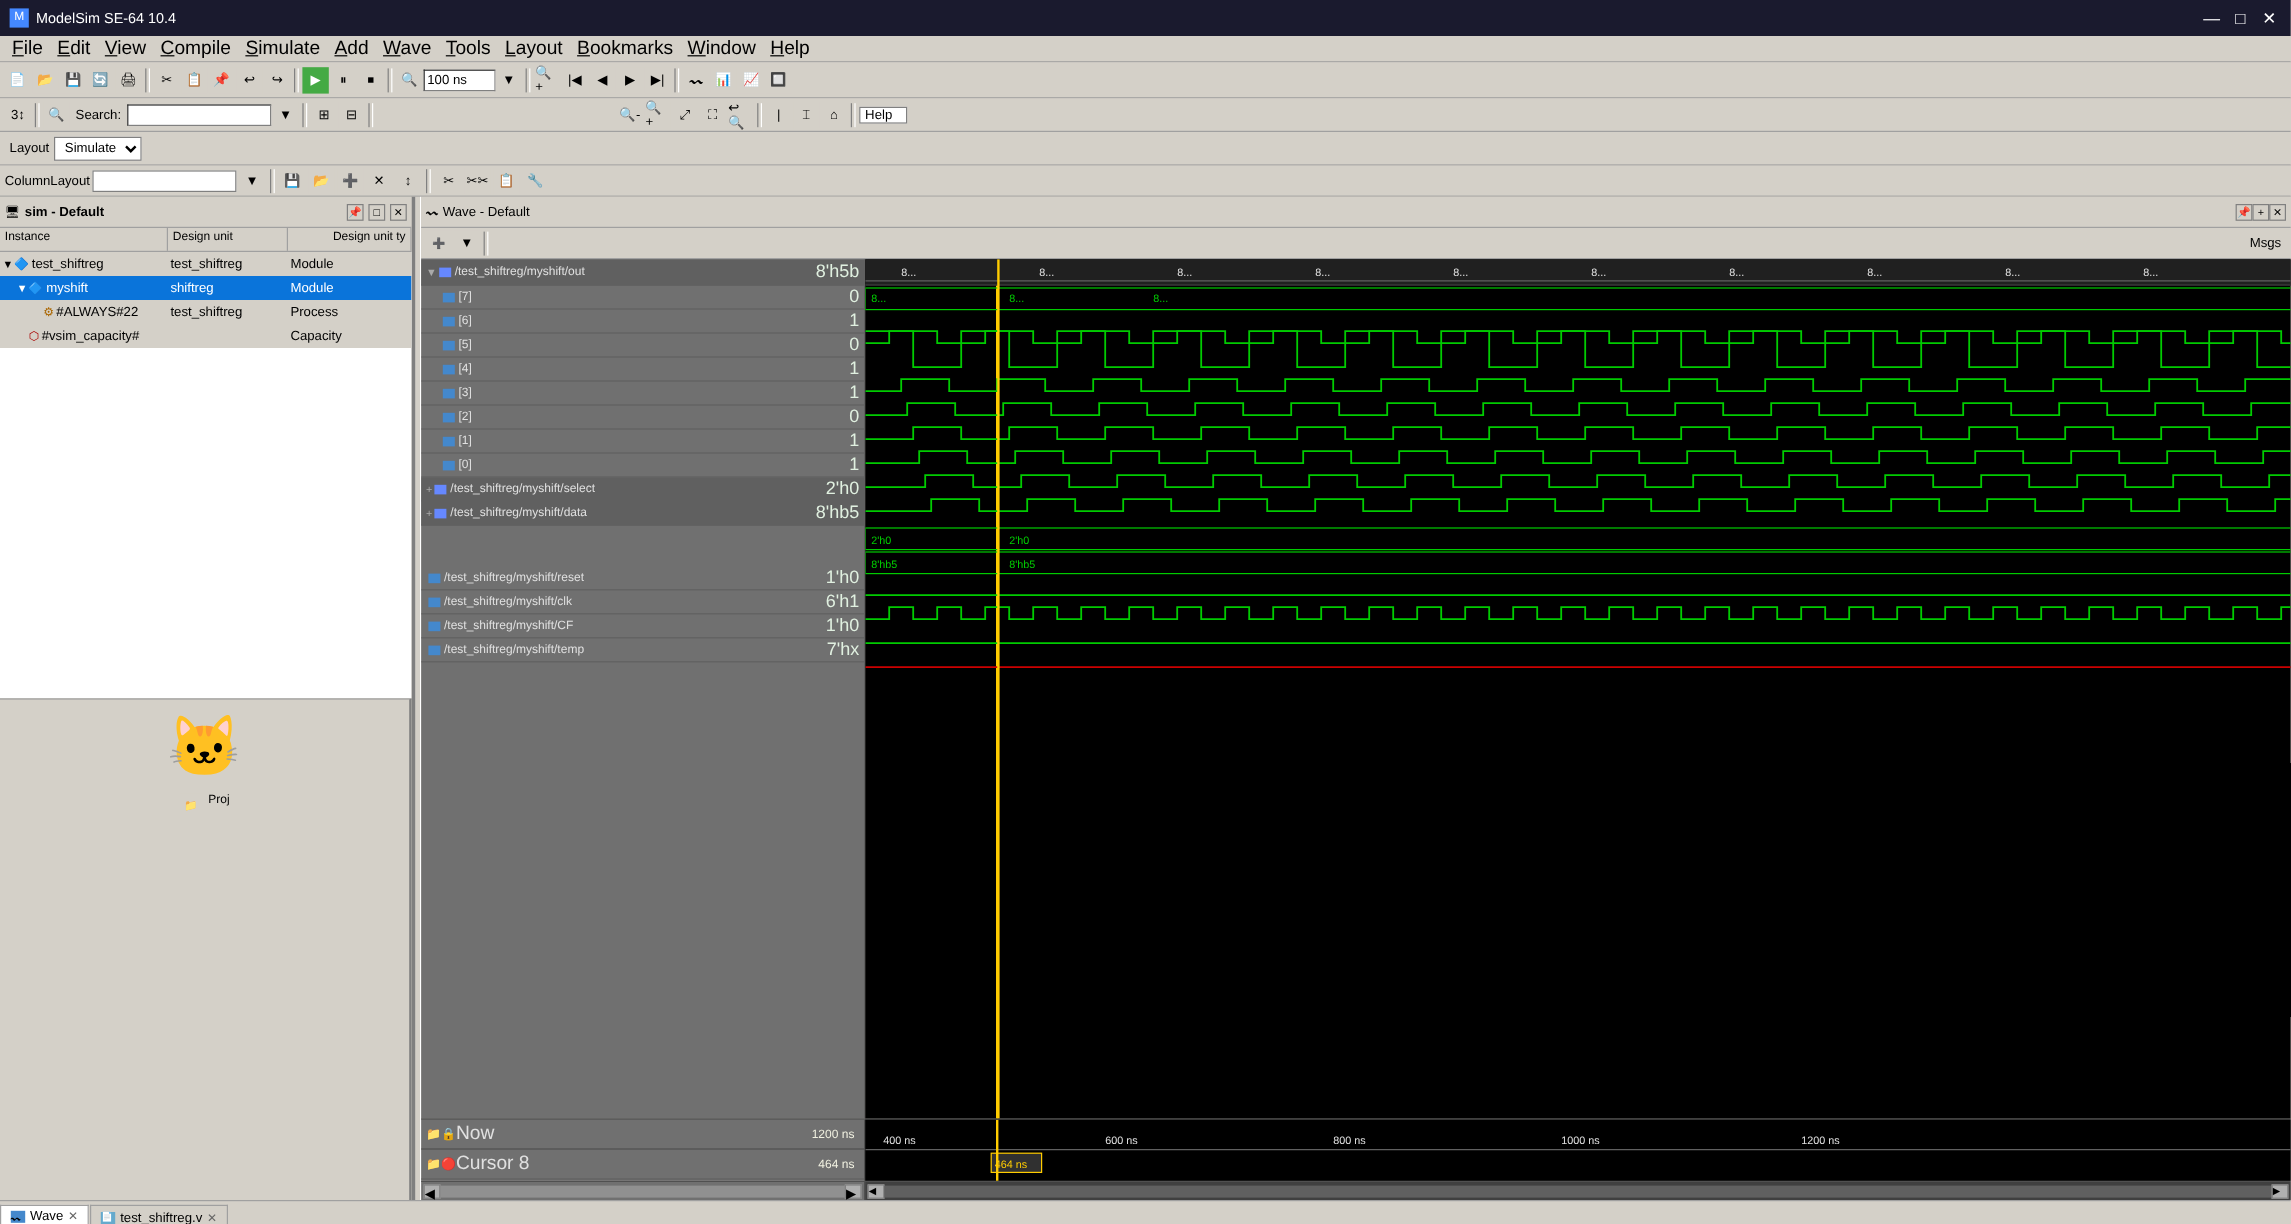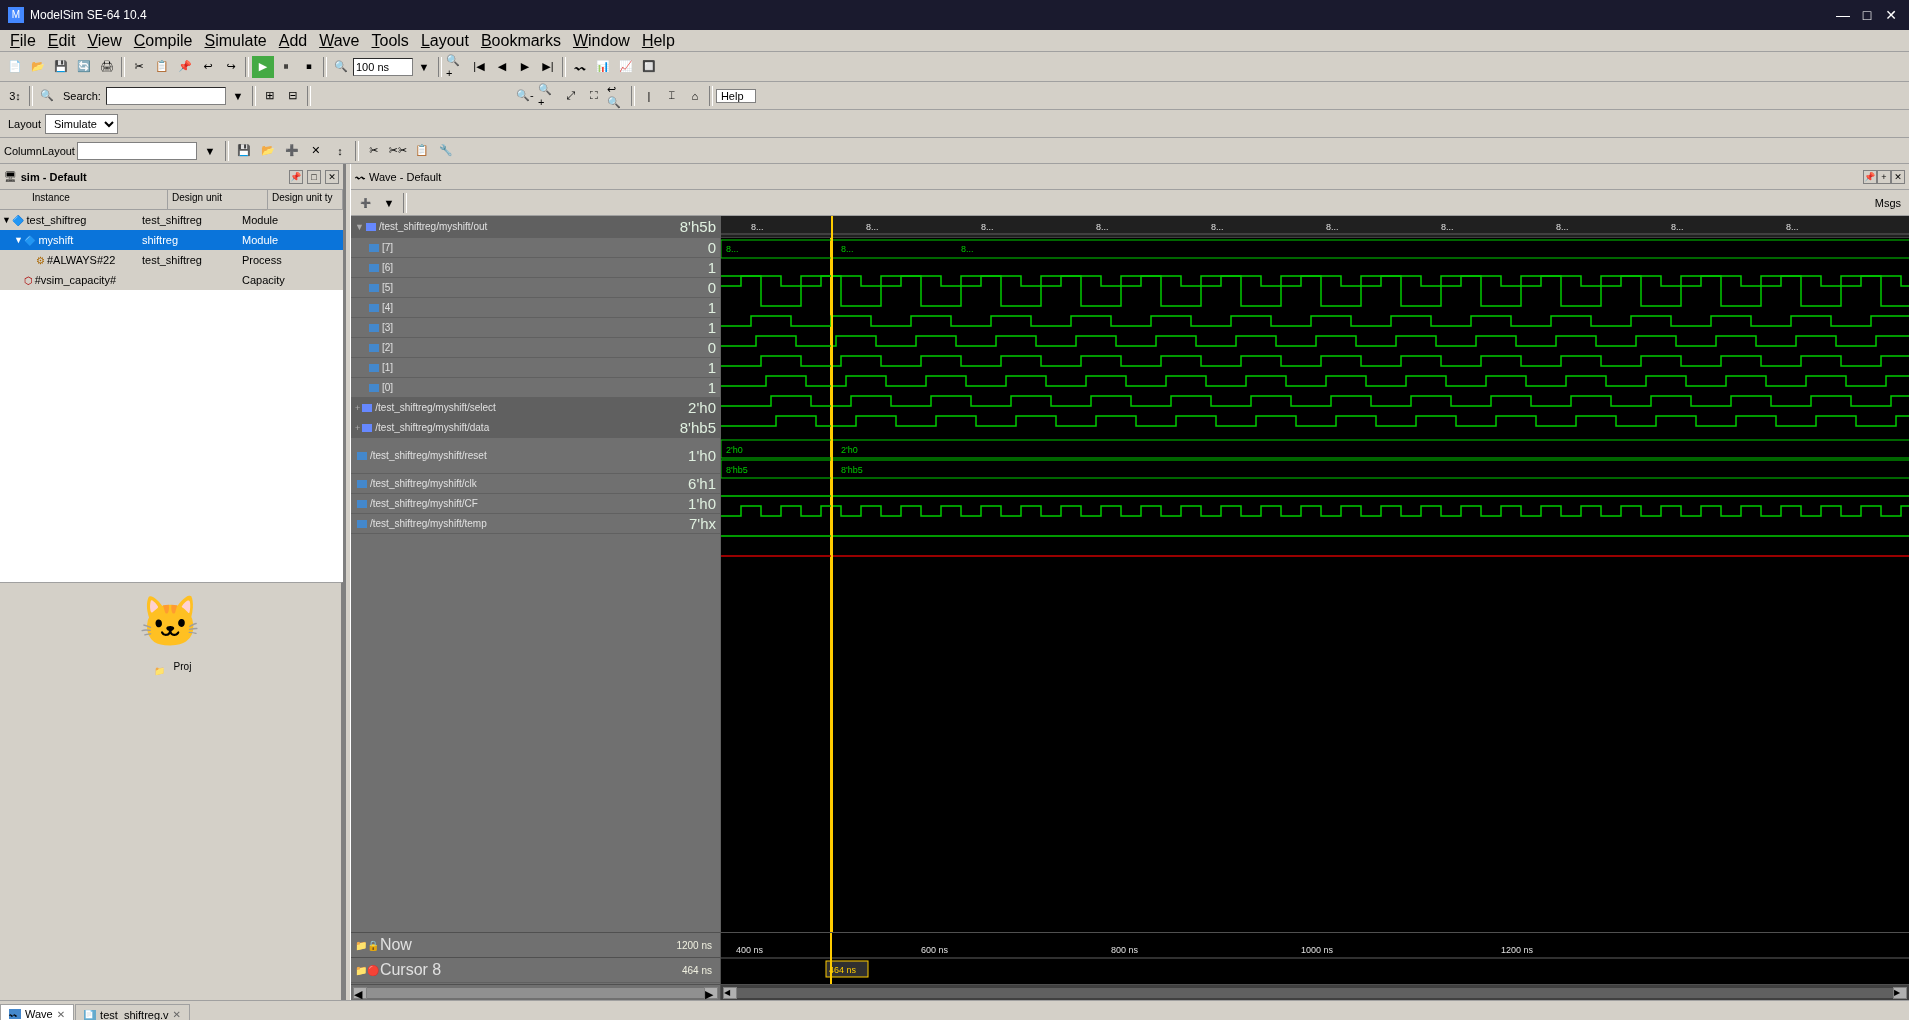--- a/index.html
+++ b/index.html
@@ -220,23 +220,23 @@
     <div id="sim-panel">
       <div id="sim-header">
         <span style="font-size:10px;">🖥</span>
         <span class="panel-title">sim - Default</span>
         <div class="panel-title-btn">📌</div>
         <div class="panel-title-btn">□</div>
         <div class="panel-title-btn">✕</div>
       </div>
 
       <div id="sim-tree-header">
-        <div class="tree-col-header" style="width:140px;margin-left:28px;">Instance</div>
+        <div class="tree-col-header" style="width:140px;">Instance</div>
         <div class="tree-col-header" style="width:100px;">Design unit</div>
-        <div class="tree-col-header" style="flex:1;">Design unit ty</div>
+        <div class="tree-col-header" style="flex:1;text-align:right;">Design unit ty</div>
       </div>
 
       <div id="sim-tree-body">
 
         <div class="tree-row" style="background:#d4d0c8;">
           <div class="tree-cell" style="width:140px; display:flex; align-items:center;">
             <span class="tree-indent" style="width:0px;"></span>
             <span class="tree-expand">▼</span>
             <span style="color:#666; font-size:10px; margin-right:2px;">🔷</span>
             <span>test_shiftreg</span>
@@ -402,21 +402,21 @@
 
               <div class="signal-row" style="height:20px; background:#606060;">
                 <div class="signal-name" style="display:flex; align-items:center;">
                   <span style="color:#aaa;margin-right:2px;font-size:9px;">+</span>
                   <span style="display:inline-block;width:10px;height:8px;background:#6688ff;margin-right:3px;"></span>
                   <span>/test_shiftreg/myshift/data</span>
                 </div>
                 <div class="signal-value">8'hb5</div>
               </div>
 
-              <div class="signal-row" style="height:36px;">
+              <div class="signal-row" style="height:20px;margin-top:34px;">
                 <div class="signal-name" style="display:flex; align-items:center; padding-left:6px;">
                   <span style="display:inline-block;width:10px;height:8px;background:#4488cc;margin-right:3px;"></span>
                   <span>/test_shiftreg/myshift/reset</span>
                 </div>
                 <div class="signal-value">1'h0</div>
               </div>
 
               <div class="signal-row" style="height:20px;">
                 <div class="signal-name" style="display:flex; align-items:center; padding-left:6px;">
                   <span style="display:inline-block;width:10px;height:8px;background:#4488cc;margin-right:3px;"></span>

